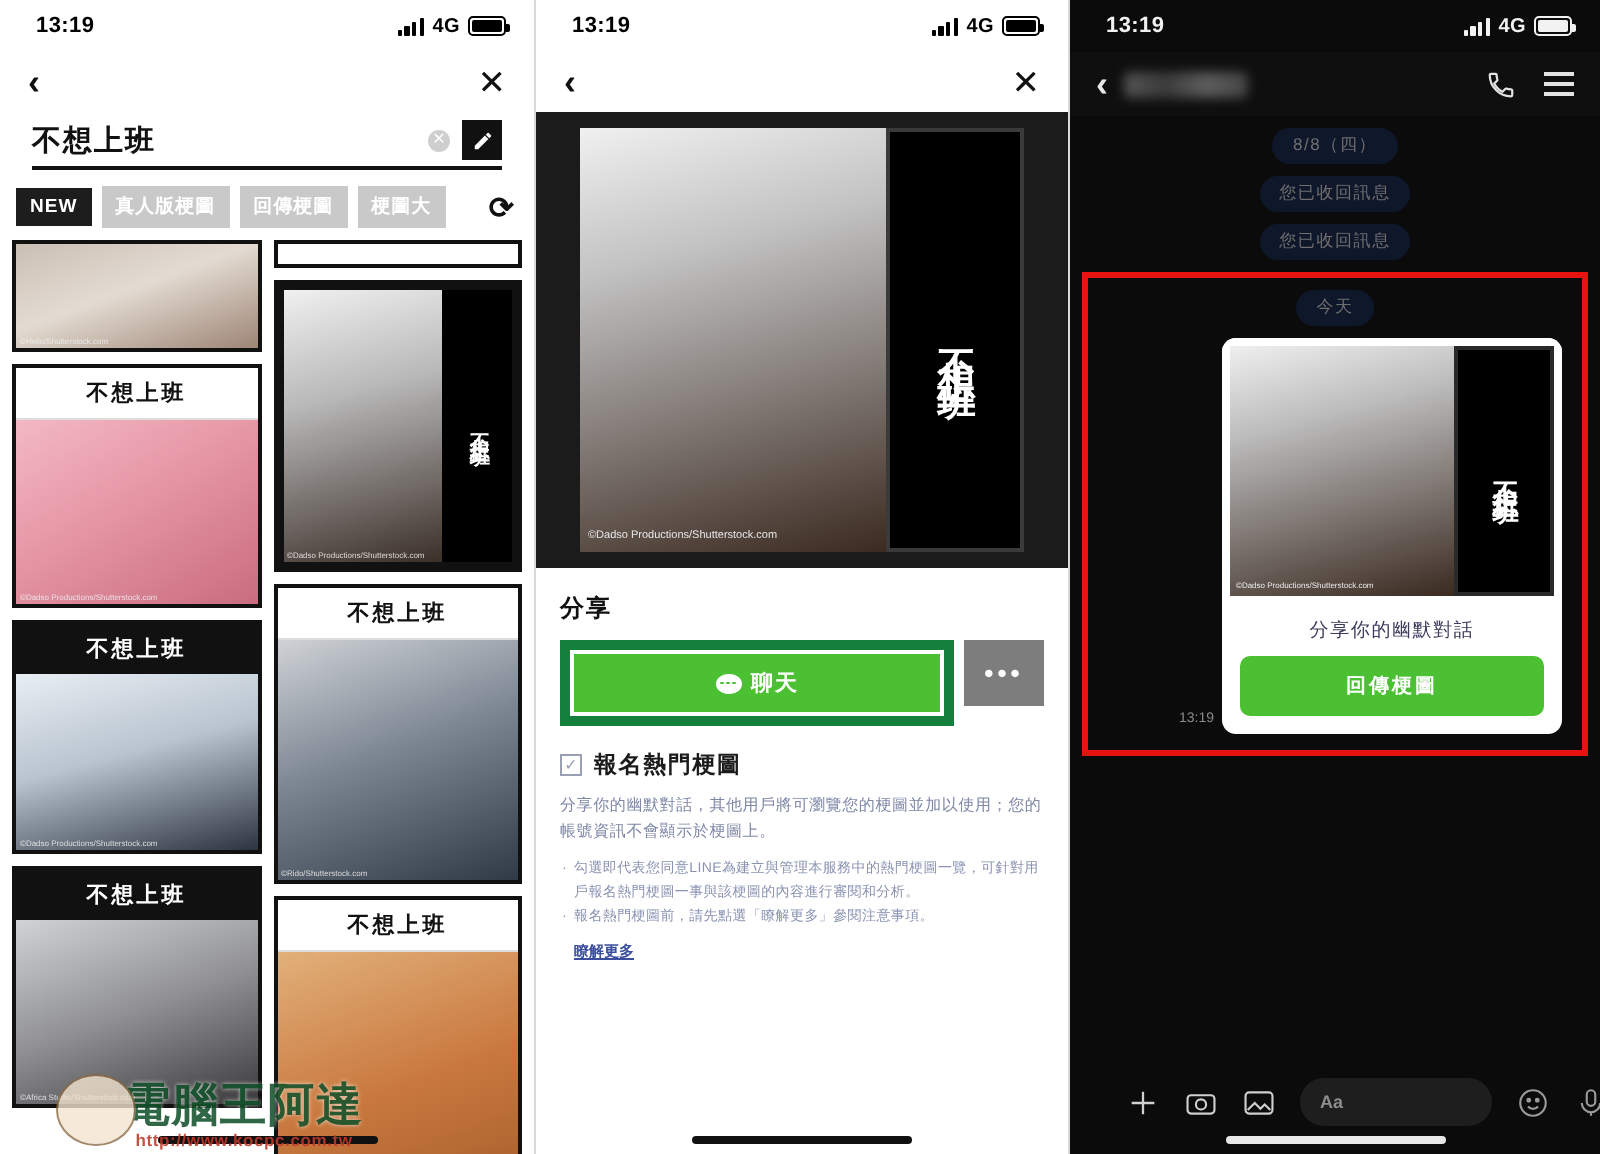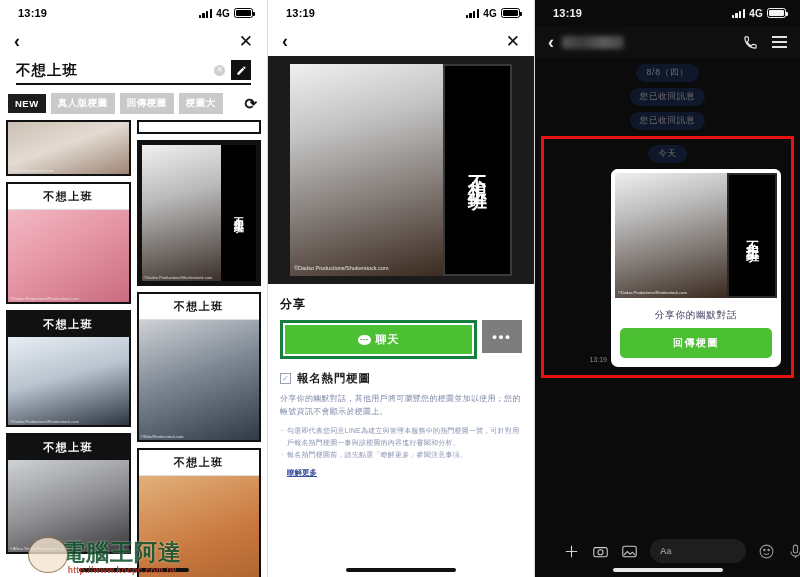--- a/index.html
+++ b/index.html
@@ -99,21 +99,21 @@
   .attrib-lg { position:absolute; left:4px; bottom:3px; font-size:5.5px; color:#e6e6e6;
                line-height:1.4; white-space:nowrap; }
 
   .share-sec { padding:12px 12px 6px 12px; }
   .share-title { font-size:12px; font-weight:bold; color:#111; margin-bottom:7px;
                  letter-spacing:1px; }
   .share-row { display:flex; gap:5px; align-items:stretch; }
   .sbtn { height:33px; display:flex; align-items:center; justify-content:center; gap:5px;
           font-size:11px; font-weight:bold; color:#fff; letter-spacing:1px; }
   .sbtn-post { flex:1; background:#3e4468; }
-  .hl-wrap { flex:1.15; border:3px solid #15803d; padding:2px; background:#fff; }
+  .hl-wrap { flex:1.15; border:5px solid #15803d; padding:2px; background:#fff; }
   .sbtn-chat { width:100%; height:29px; background:#4cc033; }
   .sbtn-more { width:40px; background:#7d7d7d; letter-spacing:2px; font-size:13px; }
   .ic-circ { width:12px; height:12px; border-radius:50%; background:#fff; display:flex;
              align-items:center; justify-content:center; flex:none; }
   .ic-circ svg { width:8px; height:8px; }
   .bubble-ic { width:13px; height:10px; background:#fff; border-radius:6px/5px;
                position:relative; flex:none; display:flex; align-items:center;
                justify-content:center; gap:1.3px; }
   .bubble-ic::after { content:""; position:absolute; bottom:-2px; left:3px;
                       border:2.5px solid transparent; border-top-color:#fff; }

